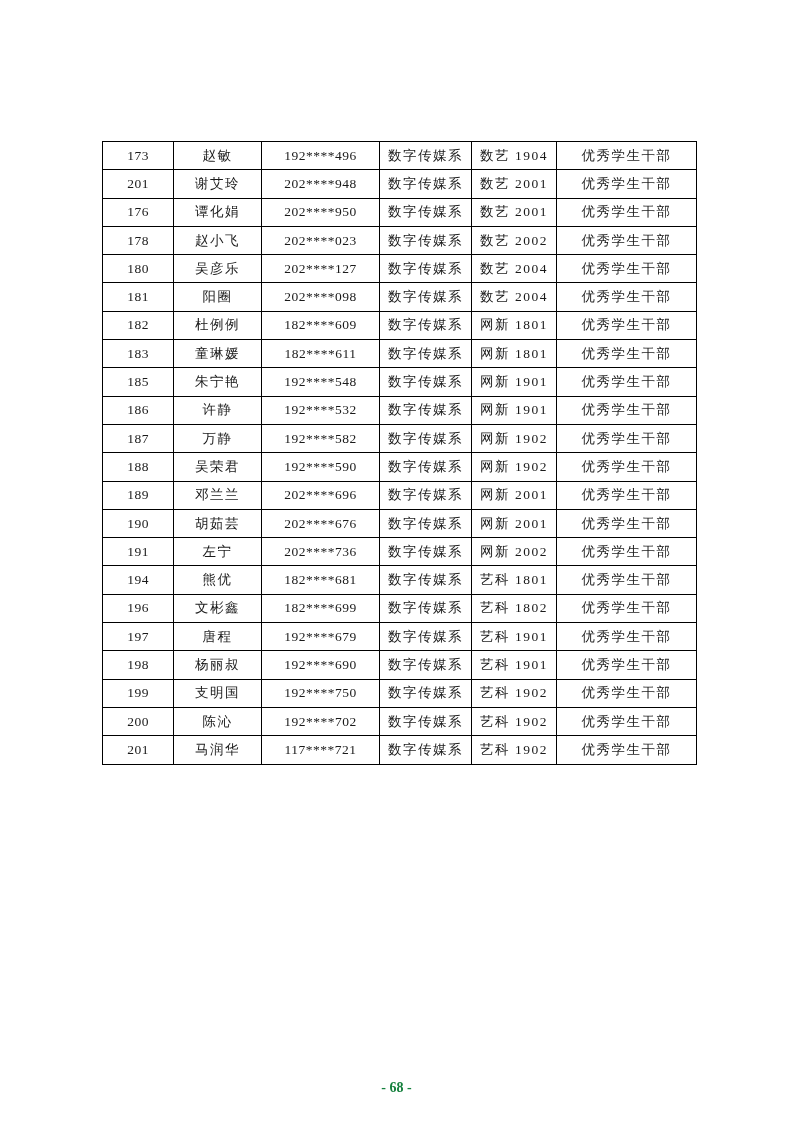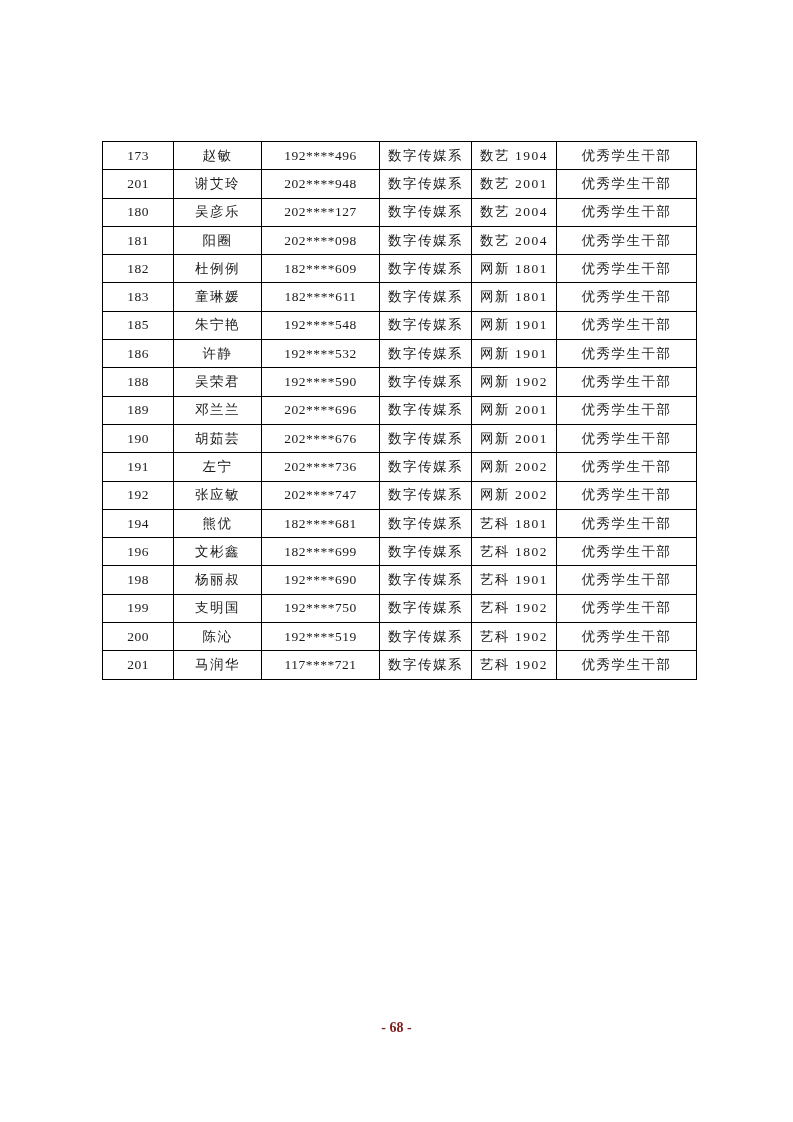--- a/index.html
+++ b/index.html
@@ -36,27 +36,27 @@
     overflow: hidden;
   }
   table.awards td.zh {
     letter-spacing: 1.5px;
   }
   table.awards td.num {
     letter-spacing: 0.5px;
   }
   .footer-pagenum {
     position: absolute;
-    top: 1020px;
+    top: 1080px;
     left: 0;
     width: 100%;
     text-align: center;
     font-size: 14px;
     font-weight: bold;
-    color: #7f1d1d;
+    color: #15803d;
     font-family: "Liberation Serif", "DejaVu Serif", serif;
   }
 </style>
 </head>
 <body>
 
 <div class="page">
 
   <table class="awards">
     <colgroup>
@@ -79,20 +79,36 @@
         </tr>
         <tr>
           <td class="num">201</td>
           <td class="zh">谢艾玲</td>
           <td class="num">202****948</td>
           <td class="zh">数字传媒系</td>
           <td class="zh">数艺 2001</td>
           <td class="zh">优秀学生干部</td>
         </tr>
         <tr>
+          <td class="num">176</td>
+          <td class="zh">谭化娟</td>
+          <td class="num">202****950</td>
+          <td class="zh">数字传媒系</td>
+          <td class="zh">数艺 2001</td>
+          <td class="zh">优秀学生干部</td>
+        </tr>
+        <tr>
+          <td class="num">178</td>
+          <td class="zh">赵小飞</td>
+          <td class="num">202****023</td>
+          <td class="zh">数字传媒系</td>
+          <td class="zh">数艺 2002</td>
+          <td class="zh">优秀学生干部</td>
+        </tr>
+        <tr>
           <td class="num">180</td>
           <td class="zh">吴彦乐</td>
           <td class="num">202****127</td>
           <td class="zh">数字传媒系</td>
           <td class="zh">数艺 2004</td>
           <td class="zh">优秀学生干部</td>
         </tr>
         <tr>
           <td class="num">181</td>
           <td class="zh">阳圈</td>
@@ -127,20 +143,28 @@
         </tr>
         <tr>
           <td class="num">186</td>
           <td class="zh">许静</td>
           <td class="num">192****532</td>
           <td class="zh">数字传媒系</td>
           <td class="zh">网新 1901</td>
           <td class="zh">优秀学生干部</td>
         </tr>
         <tr>
+          <td class="num">187</td>
+          <td class="zh">万静</td>
+          <td class="num">192****582</td>
+          <td class="zh">数字传媒系</td>
+          <td class="zh">网新 1902</td>
+          <td class="zh">优秀学生干部</td>
+        </tr>
+        <tr>
           <td class="num">188</td>
           <td class="zh">吴荣君</td>
           <td class="num">192****590</td>
           <td class="zh">数字传媒系</td>
           <td class="zh">网新 1902</td>
           <td class="zh">优秀学生干部</td>
         </tr>
         <tr>
           <td class="num">189</td>
           <td class="zh">邓兰兰</td>
@@ -159,63 +183,63 @@
         </tr>
         <tr>
           <td class="num">191</td>
           <td class="zh">左宁</td>
           <td class="num">202****736</td>
           <td class="zh">数字传媒系</td>
           <td class="zh">网新 2002</td>
           <td class="zh">优秀学生干部</td>
         </tr>
         <tr>
-          <td class="num">192</td>
-          <td class="zh">张应敏</td>
-          <td class="num">202****747</td>
-          <td class="zh">数字传媒系</td>
-          <td class="zh">网新 2002</td>
-          <td class="zh">优秀学生干部</td>
-        </tr>
-        <tr>
           <td class="num">194</td>
           <td class="zh">熊优</td>
           <td class="num">182****681</td>
           <td class="zh">数字传媒系</td>
           <td class="zh">艺科 1801</td>
           <td class="zh">优秀学生干部</td>
         </tr>
         <tr>
           <td class="num">196</td>
           <td class="zh">文彬鑫</td>
           <td class="num">182****699</td>
           <td class="zh">数字传媒系</td>
           <td class="zh">艺科 1802</td>
           <td class="zh">优秀学生干部</td>
         </tr>
         <tr>
+          <td class="num">197</td>
+          <td class="zh">唐程</td>
+          <td class="num">192****679</td>
+          <td class="zh">数字传媒系</td>
+          <td class="zh">艺科 1901</td>
+          <td class="zh">优秀学生干部</td>
+        </tr>
+        <tr>
           <td class="num">198</td>
           <td class="zh">杨丽叔</td>
           <td class="num">192****690</td>
           <td class="zh">数字传媒系</td>
           <td class="zh">艺科 1901</td>
           <td class="zh">优秀学生干部</td>
         </tr>
         <tr>
           <td class="num">199</td>
           <td class="zh">支明国</td>
           <td class="num">192****750</td>
           <td class="zh">数字传媒系</td>
           <td class="zh">艺科 1902</td>
           <td class="zh">优秀学生干部</td>
         </tr>
         <tr>
           <td class="num">200</td>
           <td class="zh">陈沁</td>
-          <td class="num">192****519</td>
+          <td class="num">192****702</td>
           <td class="zh">数字传媒系</td>
           <td class="zh">艺科 1902</td>
           <td class="zh">优秀学生干部</td>
         </tr>
         <tr>
           <td class="num">201</td>
           <td class="zh">马润华</td>
           <td class="num">117****721</td>
           <td class="zh">数字传媒系</td>
           <td class="zh">艺科 1902</td>

